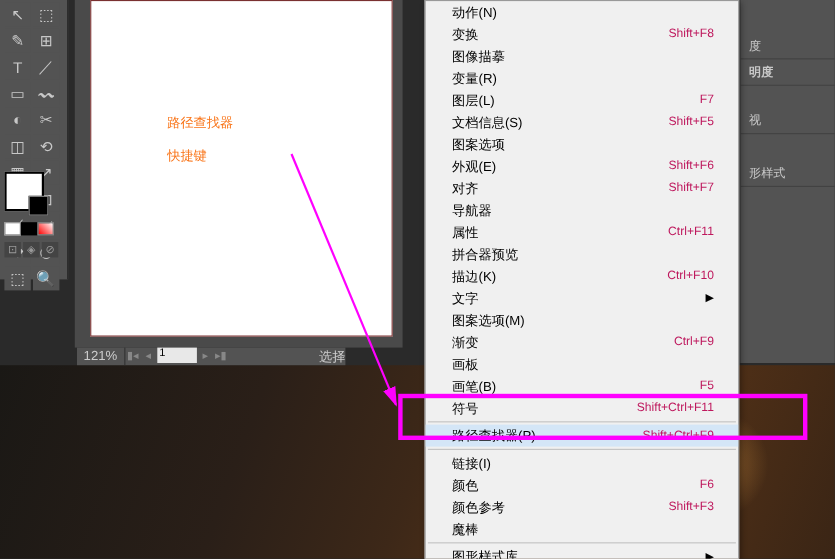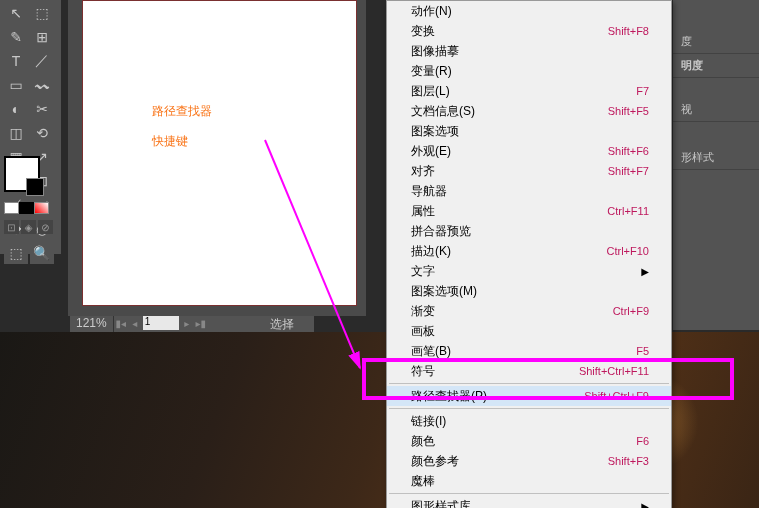--- a/index.html
+++ b/index.html
@@ -12,21 +12,21 @@
 .mini-swatches{display:flex;gap:0;margin-top:10px}
 .mini-swatch{width:15px;height:12px}
 .mini-icons{display:flex;gap:2px;margin-top:6px}
 .mini-icon{width:15px;height:14px;background:#444;color:#999;font-size:10px;display:flex;align-items:center;justify-content:center}
 .canvas-area{position:absolute;left:68px;top:0;width:298px;height:316px;background:#4a4a4a}
 .canvas{position:absolute;left:14px;top:0;width:275px;height:306px;background:#fff;border:1px solid #7a3030}
 .status-bar{position:absolute;left:70px;top:316px;width:244px;height:16px;background:#535353;display:flex;color:#ccc;font-size:11px}
 .zoom{padding:0 6px;border-right:1px solid #333}
 .sb-btn{width:14px;height:14px;color:#888;display:flex;align-items:center;justify-content:center;font-size:10px;cursor:pointer}
 .page-input{width:36px;height:14px;background:#e8e8e8;color:#000;font-size:10px;padding:0 2px;margin:0 1px}
-.sel-text{margin-left:auto;padding-right:20px}
+.sel-text{margin-left:auto;padding-right:0}
 .annotation{position:absolute;left:152px;top:96px;color:#f97316;font-size:22px;line-height:30px;font-weight:400;pointer-events:none}
 .arrow-line{position:absolute;left:225px;top:136px;width:165px;height:240px;pointer-events:none}
 .arrow-line svg{width:100%;height:100%}
 .right-panel{position:absolute;right:0;top:0;width:87px;height:330px;background:#535353;border-left:1px solid #2a2a2a}
 .rp-item{color:#c8c8c8;padding:4px 8px;font-size:11px;border-bottom:1px solid #424242}
 .bg-photo{position:absolute;left:0;top:332px;width:759px;height:176px;background:linear-gradient(110deg,#1a1815 0%,#2a1f18 30%,#3d2818 50%,#5a3518 70%,#3a2515 100%)}
 .bg-glow{position:absolute;right:60px;top:40px;width:100px;height:100px;background:radial-gradient(circle,rgba(255,180,80,0.4) 0%,transparent 70%);border-radius:50%}
 .menu{position:absolute;left:386px;top:0;width:286px;background:#f0f0f0;border:1px solid #999;box-shadow:2px 2px 6px rgba(0,0,0,0.4);z-index:10}
 .menu-item{display:flex;justify-content:space-between;align-items:flex-start;padding:2.5px 22px 2.5px 24px;color:#000;font-size:12px;line-height:15px;cursor:pointer}
 .menu-item.hi{background:#d4e6f7}

